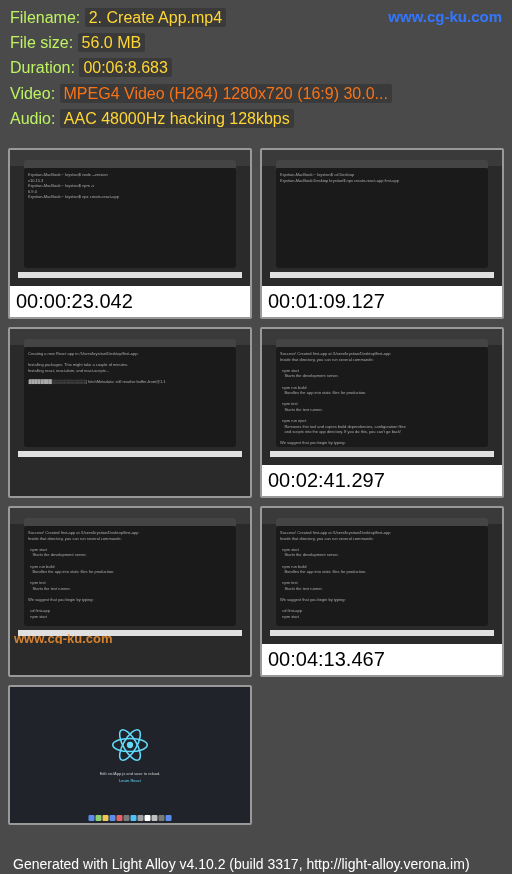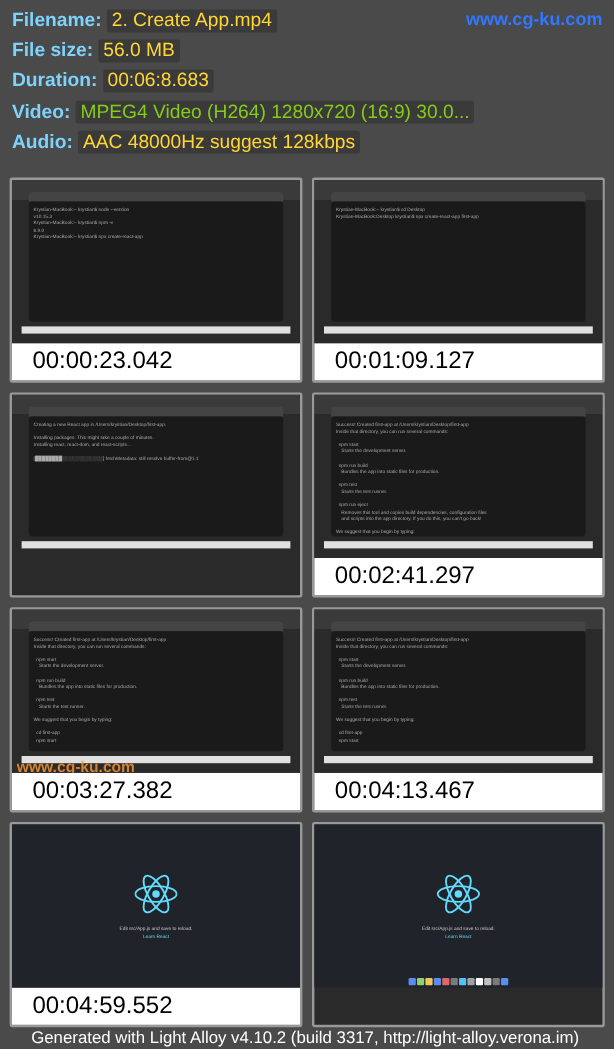--- a/index.html
+++ b/index.html
@@ -12,28 +12,28 @@
       overflow: hidden;
       position: relative;
     }
     .header {
       padding: 6px 10px 10px 10px;
       font-size: 16px;
       line-height: 1.45;
       position: relative;
     }
     .header-row { margin-bottom: 2px; white-space: nowrap; overflow: hidden; text-overflow: ellipsis; }
-    .label { color: #7dd3fc; font-weight: bold; }
+    .label { color: #bef264; font-weight: normal; }
     .highlight {
       background: #3a3a3a;
       padding: 1px 4px;
       border-radius: 2px;
     }
     .yellow { color: #ffd633; text-align: right; }
-    .cyan { color: #84cc16; }
+    .cyan { color: #f97316; }
     .watermark-top {
       position: absolute;
       top: 6px;
       right: 10px;
       color: #3377ff;
       font-size: 15px;
       font-weight: bold;
     }
     .grid {
       padding: 6px 8px 4px 8px;
@@ -94,27 +94,27 @@
       margin-bottom: 8px;
     }
     .react-logo svg { width: 100%; height: 100%; }
     .react-text { font-size: 4px; color: #ccc; text-align: center; }
     .react-link { color: #61dafb; font-size: 4px; margin-top: 2px; }
     .timestamp {
       background: #fff;
       color: #000;
       font-size: 20px;
       font-weight: normal;
-      padding: 4px 17px;
+      padding: 4px 6px;
       font-family: Arial, sans-serif;
     }
     .footer {
       position: absolute;
       bottom: 2px;
-      left: 26px;
+      left: 13px;
       font-size: 14px;
       color: #fff;
     }
     .watermark-mid {
       position: absolute;
       color: #ff9933;
       font-size: 13px;
       font-weight: bold;
       opacity: 0.8;
       left: 4px;
@@ -152,21 +152,21 @@
   <div class="header-row">
     <span class="label">Duration:</span>
     <span class="highlight yellow">00:06:8.683</span>
   </div>
   <div class="header-row">
     <span class="label">Video:</span>
     <span class="highlight cyan">MPEG4 Video (H264) 1280x720 (16:9) 30.0...</span>
   </div>
   <div class="header-row">
     <span class="label">Audio:</span>
-    <span class="highlight yellow">AAC 48000Hz suggest 128kbps</span>
+    <span class="highlight yellow">AAC 48000Hz hacking 128kbps</span>
   </div>
 </div>
 
 <div class="grid" id="grid">
     <div class="thumb-container">
       <div class="thumb thumb-terminal">
         <div class="term-tabs"></div>
         <div class="term-window">
           <div class="term-text">Krystian-MacBook:~ krystian$ node --version
 v10.15.3
@@ -252,21 +252,20 @@
 
   cd first-app
   npm start
 
 Happy hacking!
 Krystian-MacBook:Desktop krystian$</div>
         </div>
         <div class="bottom-strip"></div>
         <div class="watermark-mid">www.cg-ku.com</div>
       </div>
-      <div class="timestamp">00:03:27.382</div>
     </div>
     <div class="thumb-container">
       <div class="thumb thumb-terminal">
         <div class="term-tabs"></div>
         <div class="term-window">
           <div class="term-text">Success! Created first-app at /Users/krystian/Desktop/first-app
 Inside that directory, you can run several commands:
 
   npm start
     Starts the development server.
@@ -281,35 +280,20 @@
 
   cd first-app
   npm start
 
 Happy hacking!
 Krystian-MacBook:Desktop krystian$</div>
         </div>
         <div class="bottom-strip"></div>
       </div>
       <div class="timestamp">00:04:13.467</div>
-    </div>
-    <div class="thumb-container">
-      <div class="thumb thumb-react">
-        <div class="react-logo"><svg viewBox="-11.5 -10.23 23 20.46">
-            <circle r="2" fill="#61dafb"></circle>
-            <g stroke="#61dafb" stroke-width="1" fill="none">
-              <ellipse rx="11" ry="4.2"></ellipse>
-              <ellipse rx="11" ry="4.2" transform="rotate(60)"></ellipse>
-              <ellipse rx="11" ry="4.2" transform="rotate(120)"></ellipse>
-            </g>
-          </svg></div>
-        <div class="react-text">Edit src/App.js and save to reload.</div>
-        <div class="react-link">Learn React</div>
-      </div>
-      <div class="timestamp">00:04:59.552</div>
     </div>
     <div class="thumb-container">
       <div class="thumb thumb-react">
         <div class="react-logo"><svg viewBox="-11.5 -10.23 23 20.46">
             <circle r="2" fill="#61dafb"></circle>
             <g stroke="#61dafb" stroke-width="1" fill="none">
               <ellipse rx="11" ry="4.2"></ellipse>
               <ellipse rx="11" ry="4.2" transform="rotate(60)"></ellipse>
               <ellipse rx="11" ry="4.2" transform="rotate(120)"></ellipse>
             </g>

